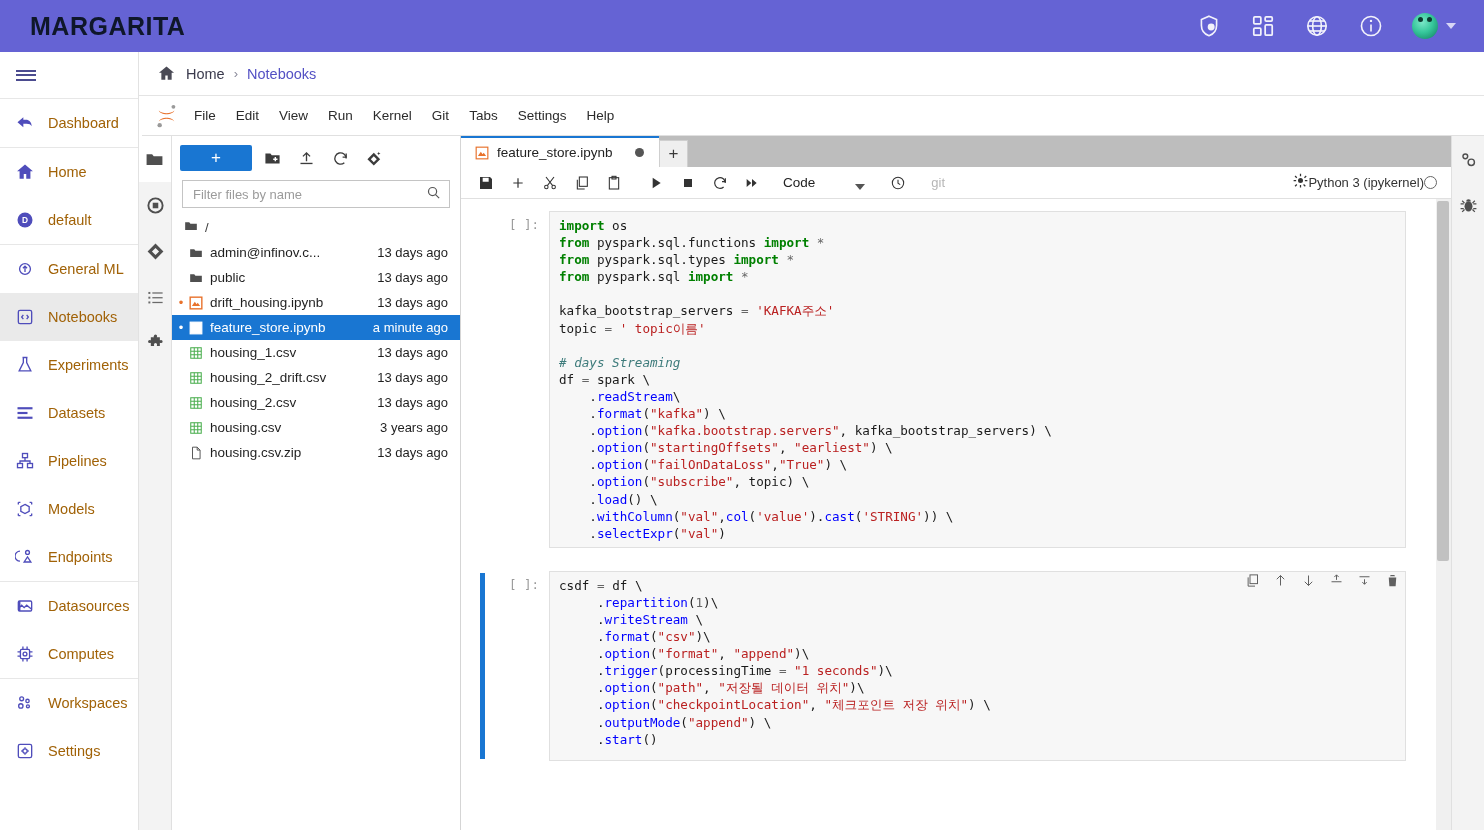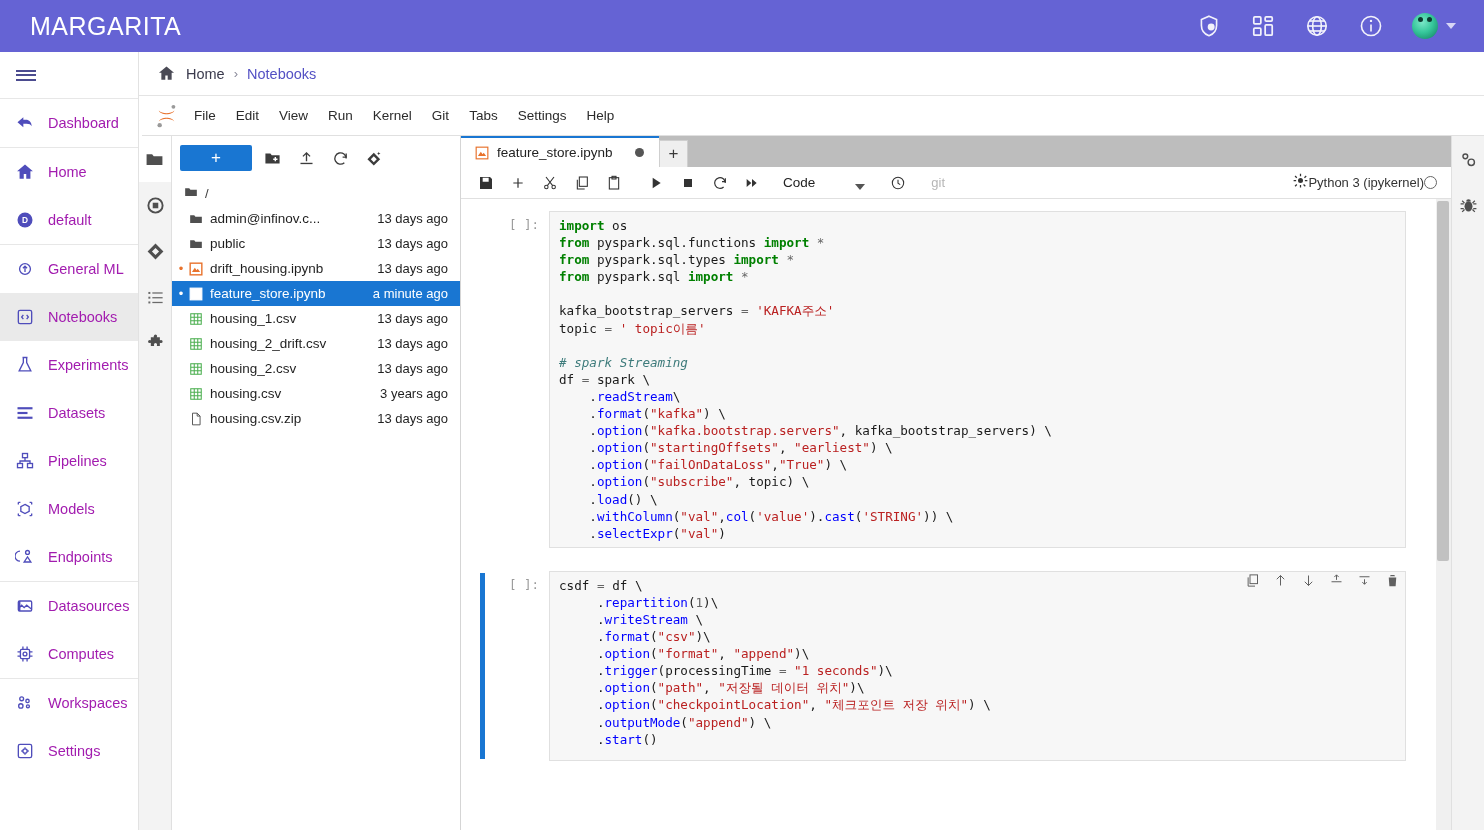--- a/index.html
+++ b/index.html
@@ -10,21 +10,21 @@
     background: #ffffff;
     overflow: hidden;
   }
   
   #app-header {
     position: absolute; left: 0; top: 0; width: 1484px; height: 52px;
     background: #6563d4;
     display: flex; align-items: center;
   }
   #brand {
-    color: #ffffff; font-size: 25px; font-weight: normal;
+    color: #0f172a; font-size: 25px; font-weight: bold;
     letter-spacing: .5px; margin-left: 30px;
   }
   #header-actions {
     margin-left: auto; display: flex; align-items: center;
     gap: 28px; margin-right: 28px;
   }
   .hdr-icon { width: 26px; height: 26px; display: block; opacity: .92; }
   #avatar-wrap { display: flex; align-items: center; gap: 8px; }
   #avatar {
     width: 26px; height: 26px; border-radius: 50%;
@@ -49,21 +49,21 @@
     position: absolute; left: 0; top: 52px; width: 139px; height: 778px;
     background: #fff; border-right: 1px solid #e2e2e2;
   }
   #hamburger {
     height: 46px; display: flex; align-items: center; padding-left: 16px;
   }
   #hamburger .bar { width: 20px; height: 2px; background: #4b4b8f; margin: 2.5px 0; display:block;}
   .nav-group { border-top: 1px solid #e7e7e7; }
   .nav-item {
     height: 48px; display: flex; align-items: center; padding-left: 14px;
-    color: #a21caf; font-size: 14.5px; cursor: pointer;
+    color: #a16207; font-size: 14.5px; cursor: pointer;
   }
   .nav-item.active { background: #eaeaea; }
   .nav-item .ni {
     width: 22px; height: 22px; margin-right: 12px; flex: 0 0 22px;
     display: flex; align-items: center; justify-content: center;
   }
   .nav-item .ni svg { width: 20px; height: 20px; }
   .nav-label { white-space: nowrap; }
 
   
@@ -545,20 +545,31 @@
           <path d="M20 5v5h-5"></path>
         </svg>
     </div>
     <div class="fb-tb-btn">
       <svg viewBox="0 0 24 24" fill="#3c3c3c">
           <path d="M11 4l9 9-9 9-9-9 9-9zm0 4.8L6.8 13 11 17.2 15.2 13 11 8.8z"></path>
           <path d="M18 2.5l.7 1.8 1.8.7-1.8.7-.7 1.8-.7-1.8-1.8-.7 1.8-.7z"></path>
         </svg>
     </div>
   </div>
+  <div id="fb-filter-wrap">
+    <div id="fb-filter">
+      <input id="fb-filter-input" type="text" placeholder="Filter files by name" style="">
+      <span>
+        <svg width="15" height="15" viewBox="0 0 24 24" fill="none" stroke="#555" stroke-width="1.9">
+            <circle cx="10.5" cy="10.5" r="6.5"></circle>
+            <line x1="15.3" y1="15.3" x2="21" y2="21"></line>
+          </svg>
+      </span>
+    </div>
+  </div>
   <div id="fb-breadcrumb">
     <span>
       <svg width="14" height="14" viewBox="0 0 24 24" fill="#4f4f4f">
           <path d="M2 5.5h7l2 2.5h11v11H2V5.5z"></path>
         </svg>
     </span>
     <span>/</span>
   </div>
   <div id="fb-list">
       <div class="fb-row">
@@ -757,21 +768,21 @@
       <div class="cell-prompt">[ ]:</div>
       <div class="cell-input plain">
         <pre class="code"><span class="k">import</span> <span class="n">os</span>
 <span class="k">from</span> <span class="n">pyspark.sql.functions</span> <span class="k">import</span> <span class="op">*</span>
 <span class="k">from</span> <span class="n">pyspark.sql.types</span> <span class="k">import</span> <span class="op">*</span>
 <span class="k">from</span> <span class="n">pyspark.sql</span> <span class="k">import</span> <span class="op">*</span>
 
 <span class="n">kafka_bootstrap_servers</span> <span class="op">=</span> <span class="s">'KAFKA주소'</span>
 <span class="n">topic</span> <span class="op">=</span> <span class="s">' topic이름'</span>
 
-<span class="c"># spark Streaming</span>
+<span class="c"># days Streaming</span>
 <span class="n">df</span> <span class="op">=</span> <span class="n">spark</span> \
     .<span class="f">readStream</span>\
     .<span class="f">format</span>(<span class="s">"kafka"</span>) \
     .<span class="f">option</span>(<span class="s">"kafka.bootstrap.servers"</span>, <span class="n">kafka_bootstrap_servers</span>) \
     .<span class="f">option</span>(<span class="s">"startingOffsets"</span>, <span class="s">"earliest"</span>) \
     .<span class="f">option</span>(<span class="s">"failOnDataLoss"</span>,<span class="s">"True"</span>) \
     .<span class="f">option</span>(<span class="s">"subscribe"</span>, <span class="n">topic</span>) \
     .<span class="f">load</span>() \
     .<span class="f">withColumn</span>(<span class="s">"val"</span>,<span class="f">col</span>(<span class="s">'value'</span>).<span class="f">cast</span>(<span class="s">'STRING'</span>)) \
     .<span class="f">selectExpr</span>(<span class="s">"val"</span>)</pre>

